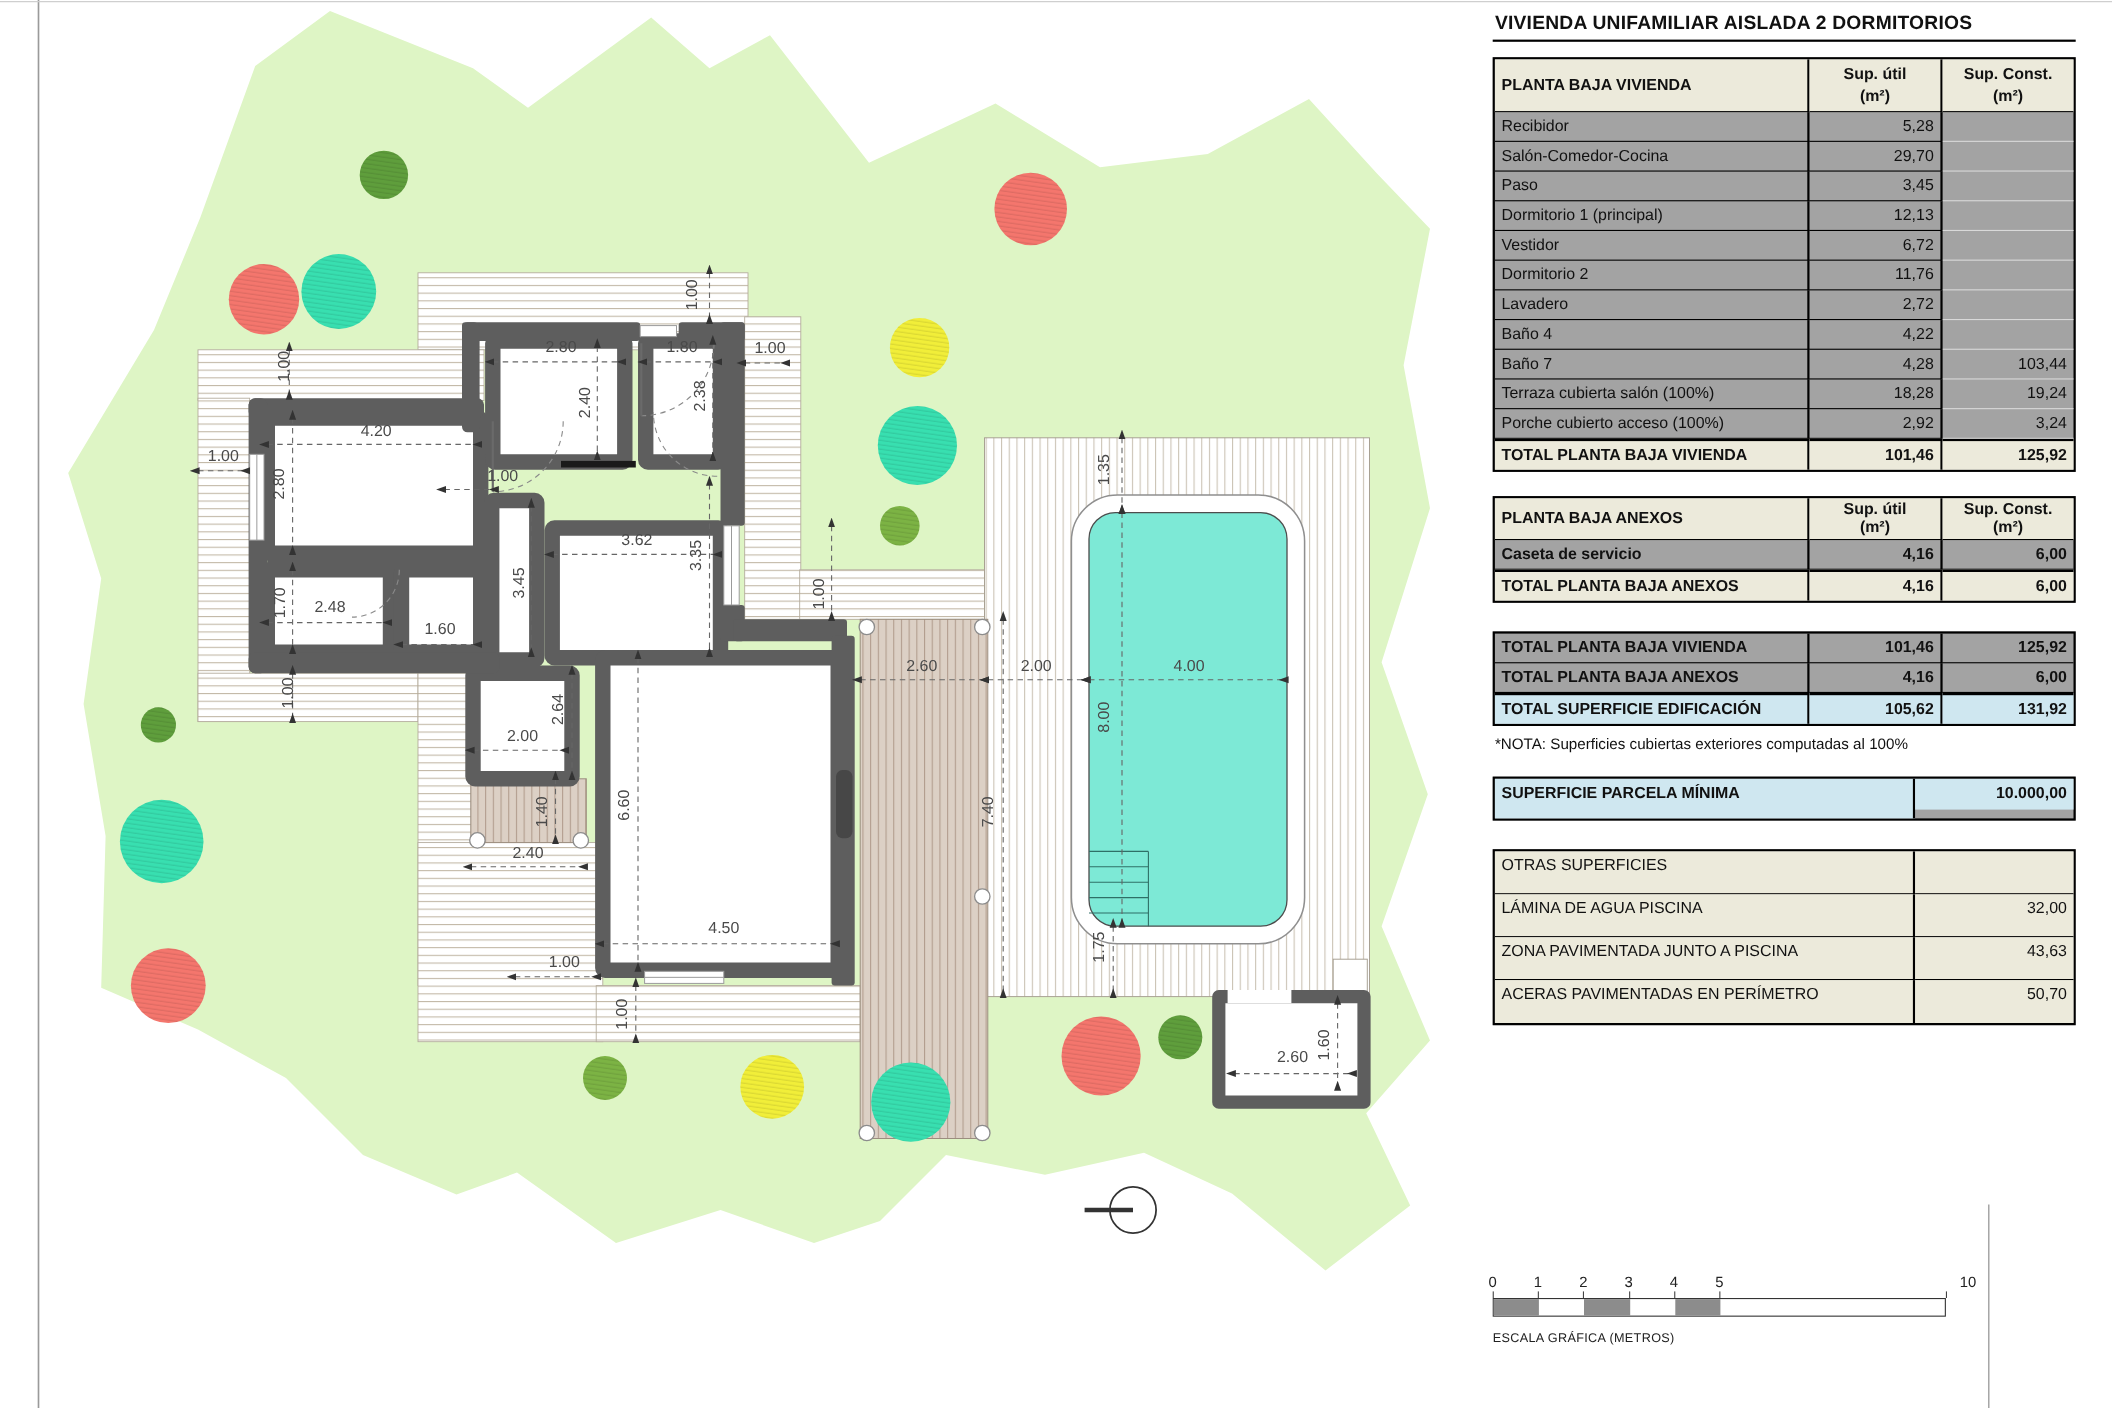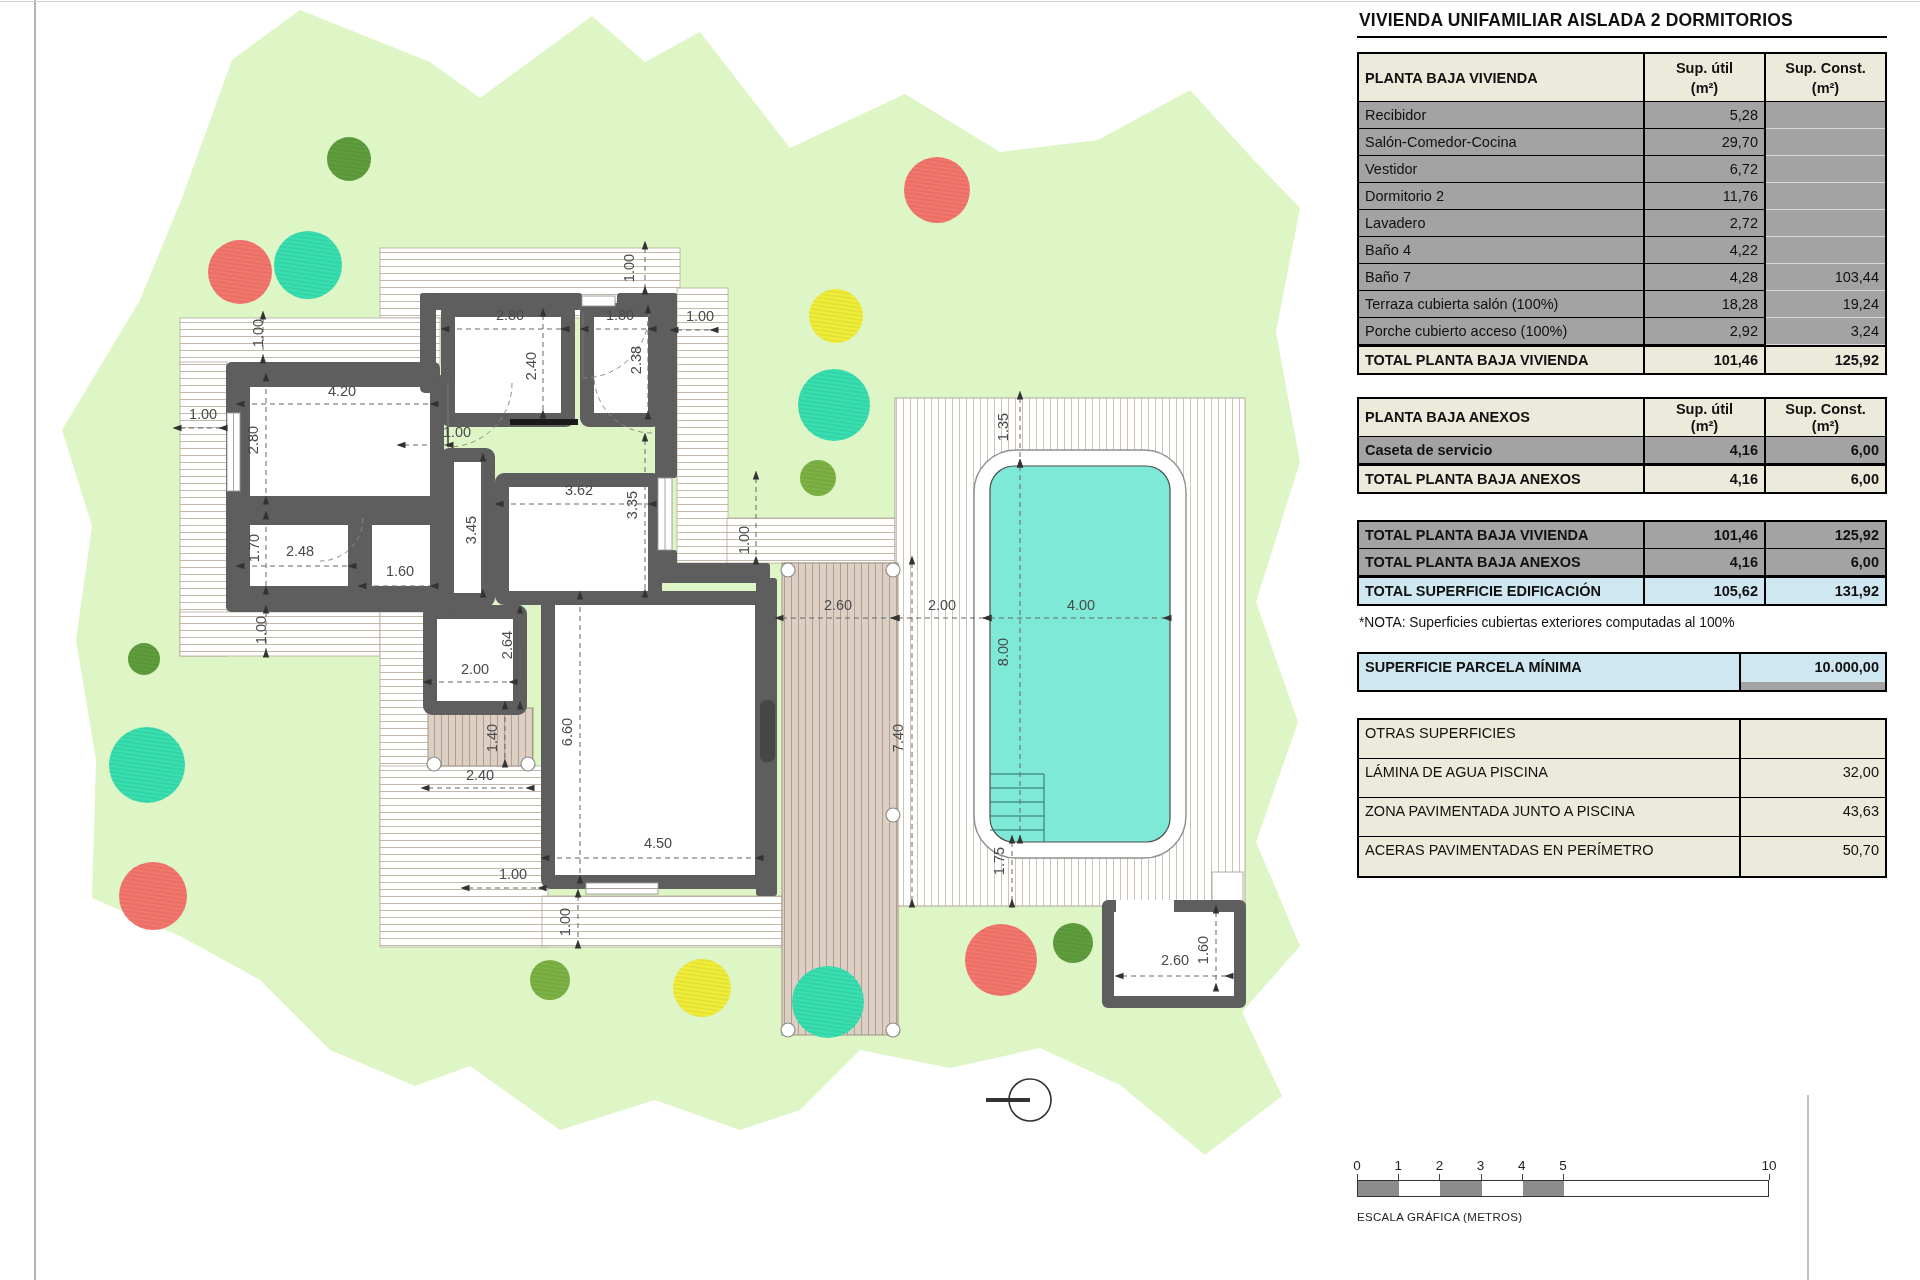--- a/index.html
+++ b/index.html
@@ -313,20 +313,30 @@
             <div class="c lab">Recibidor</div>
             <div class="c num util">5,28</div>
             <div class="c num cons"></div>
           </div>
           <div class="row">
             <div class="c lab">Salón-Comedor-Cocina</div>
             <div class="c num util">29,70</div>
             <div class="c num cons"></div>
           </div>
           <div class="row">
+            <div class="c lab">Paso</div>
+            <div class="c num util">3,45</div>
+            <div class="c num cons"></div>
+          </div>
+          <div class="row">
+            <div class="c lab">Dormitorio 1 (principal)</div>
+            <div class="c num util">12,13</div>
+            <div class="c num cons"></div>
+          </div>
+          <div class="row">
             <div class="c lab">Vestidor</div>
             <div class="c num util">6,72</div>
             <div class="c num cons"></div>
           </div>
           <div class="row">
             <div class="c lab">Dormitorio 2</div>
             <div class="c num util">11,76</div>
             <div class="c num cons"></div>
           </div>
           <div class="row">
@@ -442,21 +452,21 @@
         <span style="left: 41.2px;">1</span>
         <i style="left: 41.2px;"></i>
         <span style="left: 82.4px;">2</span>
         <i style="left: 82.4px;"></i>
         <span style="left: 123.6px;">3</span>
         <i style="left: 123.6px;"></i>
         <span style="left: 164.8px;">4</span>
         <i style="left: 164.8px;"></i>
         <span style="left: 206px;">5</span>
         <i style="left: 206px;"></i>
-        <span style="left: 412px;">10</span>
+        <span style="left: 432px;">10</span>
         <i style="left: 412px;"></i>
       </div>
     <div id="bar">
         <div style="left: 0px; width: 41.2px; background: rgb(140, 140, 140);"></div>
         <div style="left: 82.4px; width: 41.2px; background: rgb(140, 140, 140);"></div>
         <div style="left: 164.8px; width: 41.2px; background: rgb(140, 140, 140);"></div>
       </div>
     <div id="scalelabel">ESCALA GRÁFICA (METROS)</div>
   </div>
 </div>

